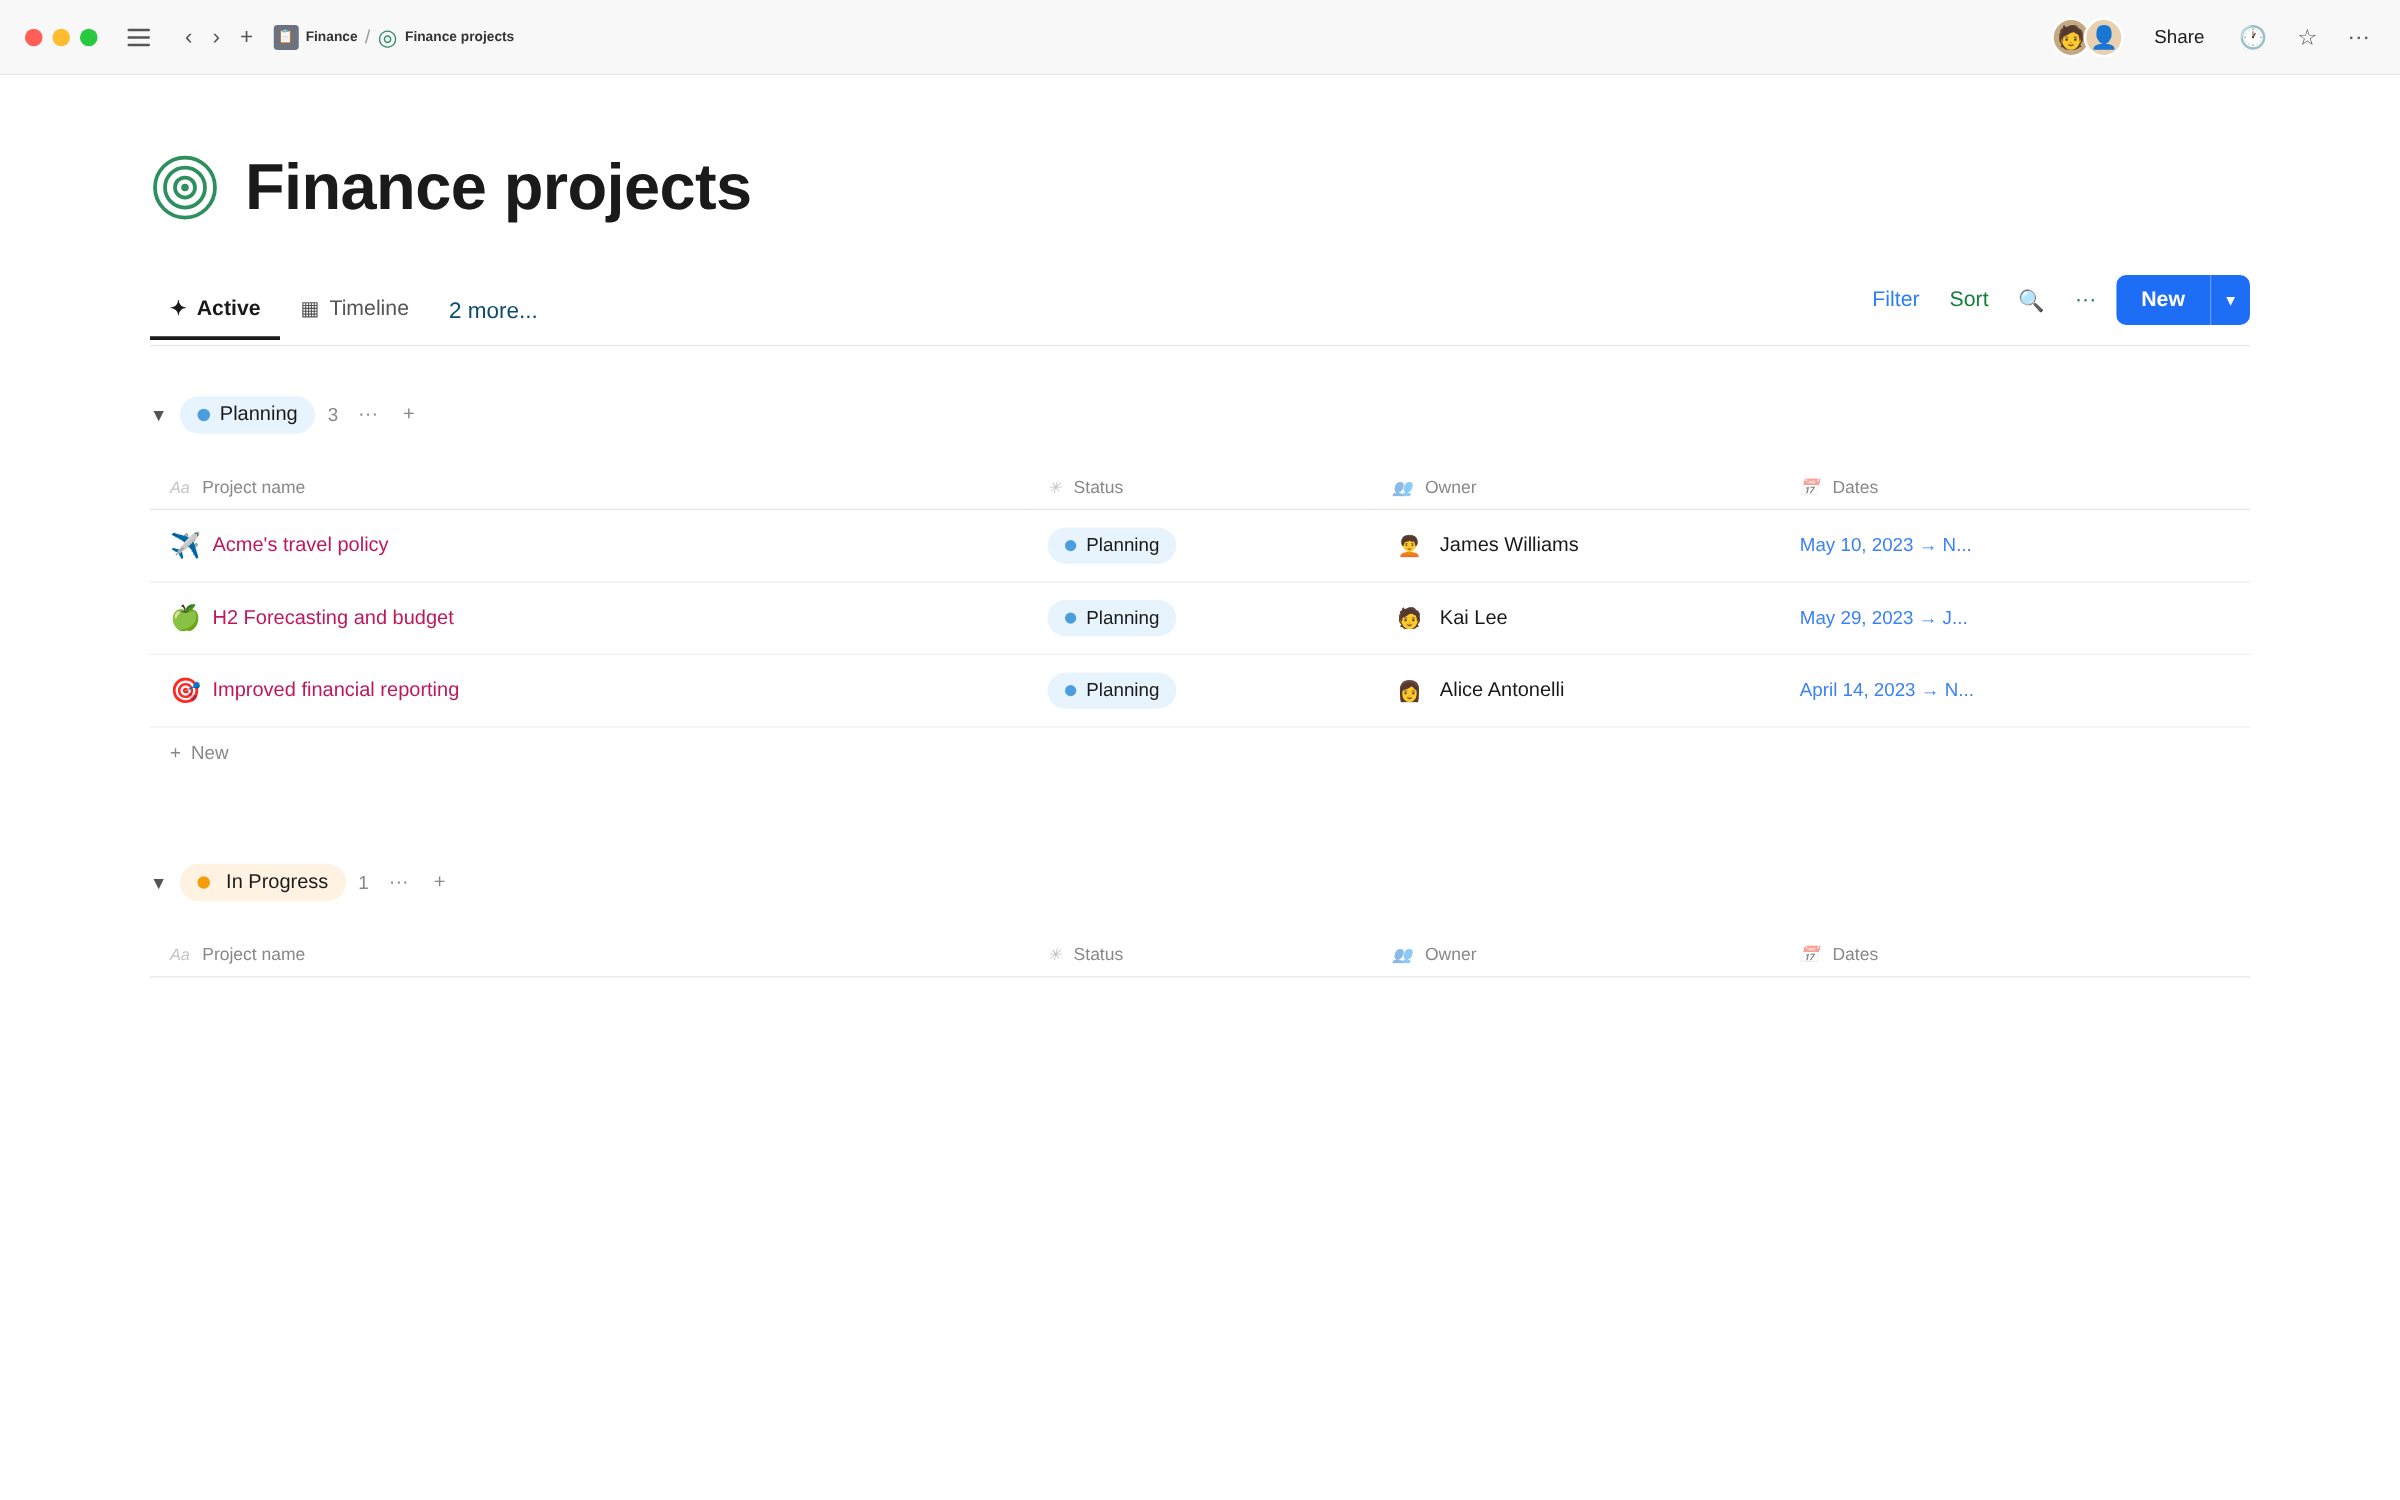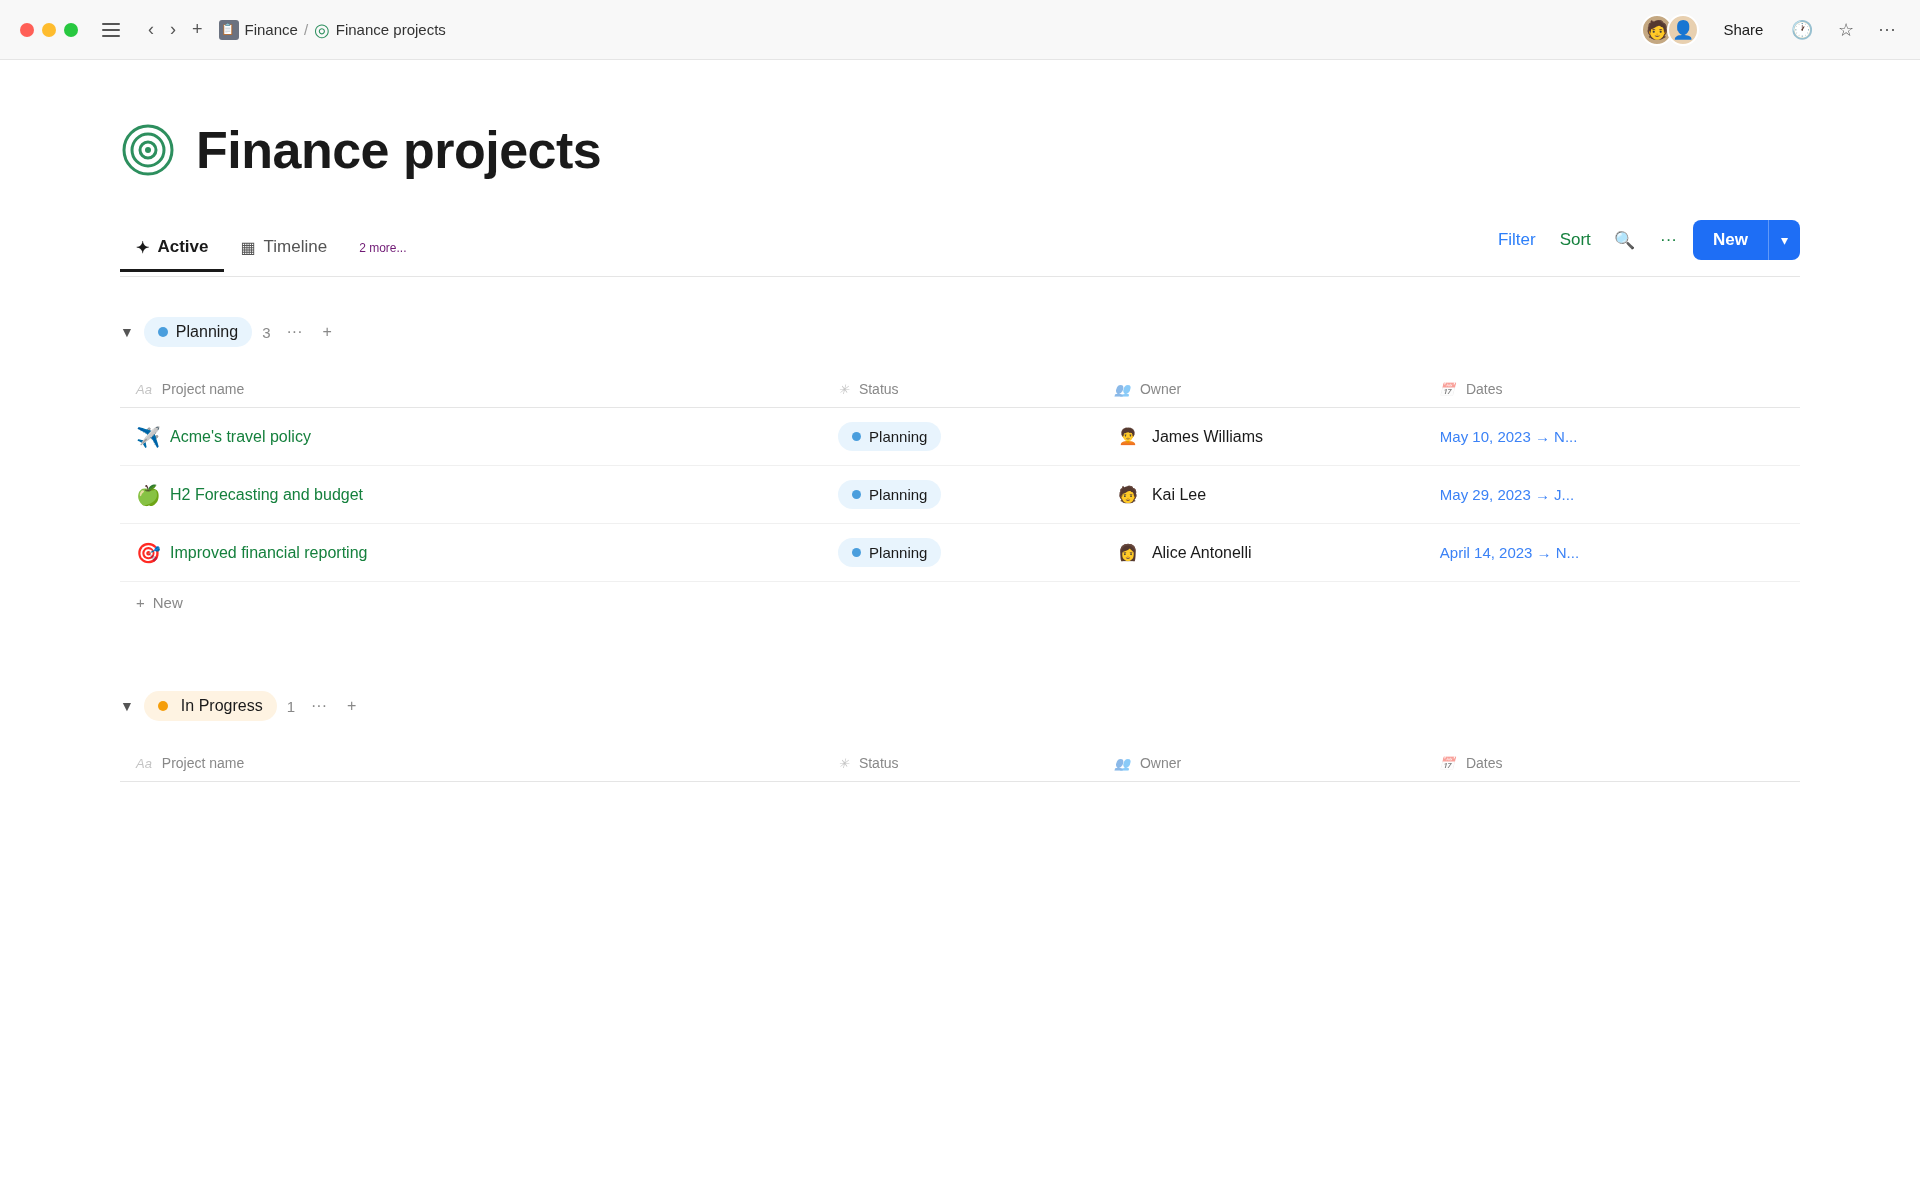--- a/index.html
+++ b/index.html
@@ -161,22 +161,22 @@
       margin-bottom: -1px;
       text-decoration: none;
     }
     .tab.active {
       color: #1a1a1a;
       font-weight: 600;
       border-bottom: 3px solid #1a1a1a;
     }
     .tab-icon { font-size: 16px; }
     .tab-more {
-      color: #701a75;
-      font-size: 12px;
+      color: #0c4a6e;
+      font-size: 18px;
       padding: 12px 16px;
       cursor: pointer;
     }
     .tab-bar-actions {
       margin-left: auto;
       display: flex;
       align-items: center;
       gap: 8px;
       padding-bottom: 16px;
     }
@@ -313,21 +313,21 @@
       align-items: center;
       gap: 10px;
     }
     .project-emoji {
       font-size: 20px;
       width: 24px;
       text-align: center;
     }
     .project-name-text {
       font-size: 16px;
-      color: #15803d;
+      color: #be185d;
     }
     .status-badge {
       display: inline-flex;
       align-items: center;
       gap: 8px;
       background: #e8f4fd;
       padding: 6px 14px;
       border-radius: 20px;
       font-size: 15px;
       font-weight: 500;
@@ -392,22 +392,22 @@
     }
     .hamburger-icon span {
       display: block;
       width: 18px;
       height: 2px;
       background: #555;
       border-radius: 1px;
     }
 
     .breadcrumb-text {
-      font-size: 15px;
-      font-weight: 400;
+      font-size: 11px;
+      font-weight: 700;
       color: #333;
     }
   </style>
 </head>
 <body>
 
 <div class="titlebar">
   <div class="traffic-lights">
     <div class="traffic-light tl-red"></div>
     <div class="traffic-light tl-yellow"></div>

